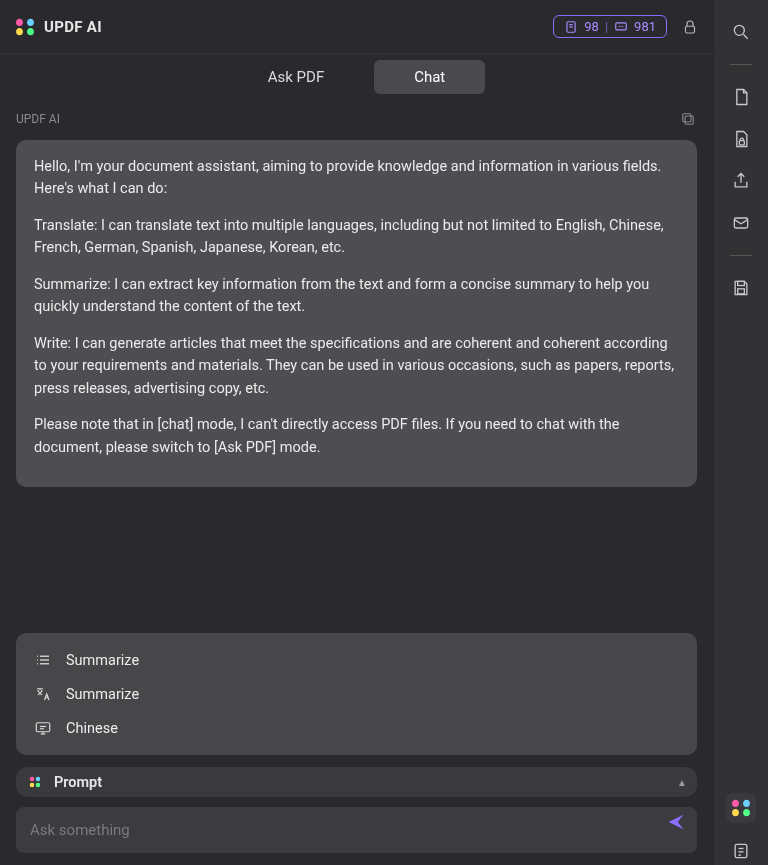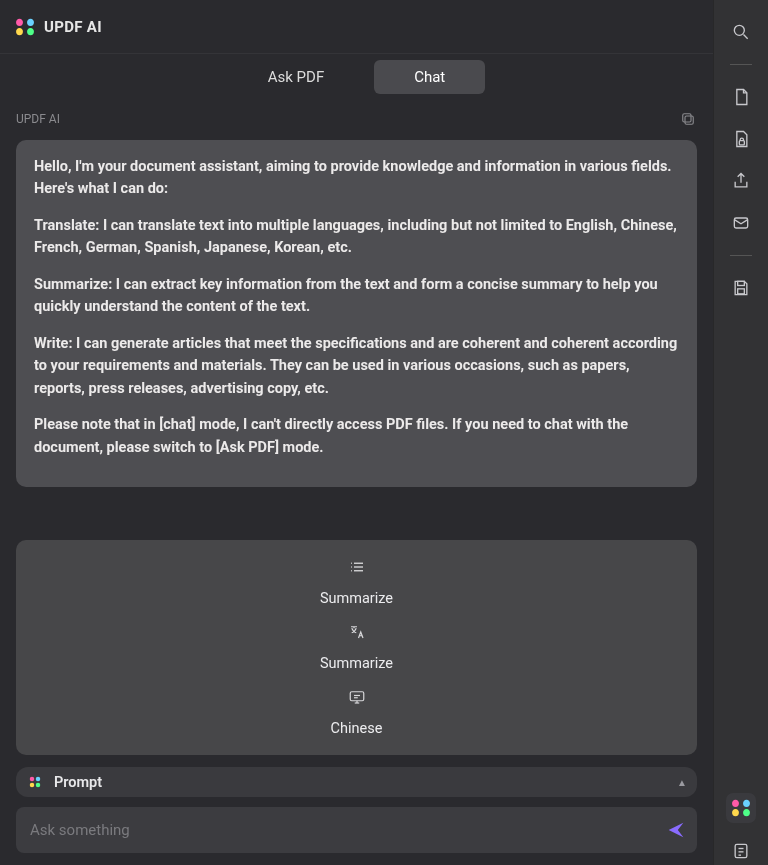--- a/index.html
+++ b/index.html
@@ -11,32 +11,32 @@
     .app-title { font-weight:700; font-size:15px; letter-spacing:0.3px; }
     .header-right { margin-left:auto; display:flex; align-items:center; gap:14px; }
     .credits { border:1px solid #8a6cff; border-radius:6px; padding:3px 10px; font-size:13px; color:#a88bff; display:flex; align-items:center; gap:6px; }
     .credits .sep { color:#6b5bb8; }
     .lock-icon { width:18px; height:18px; fill:#b8b8bc; }
     .tabs { height:46px; display:flex; align-items:center; justify-content:center; gap:10px; }
     .tab { font-size:15px; color:#dcdcdc; padding:8px 40px; border-radius:6px; cursor:pointer; }
     .tab.active { background:#4a4a4e; color:#fff; }
     .section-label { font-size:12px; color:#8a8a8e; padding:10px 16px 8px; display:flex; align-items:center; }
     .section-label .copy-btn { margin-left:auto; width:18px; height:18px; cursor:pointer; }
-    .chat-area { flex:1; padding:4px 16px 12px; overflow:auto;font-weight:bold; }
+    .chat-area { flex:1; padding:4px 16px 12px; overflow:auto; }
     .bubble { background:#4e4e52; border-radius:10px; padding:16px 18px; font-size:14.5px; line-height:1.55; color:#eceaea; }
     .bubble p { margin-bottom:14px; }
     .bubble p:last-child { margin-bottom:12px; }
     .suggest-box { margin:0 16px 12px; background:#474749; border-radius:10px; padding:10px 6px; }
-    .suggest-item { display:flex; align-items:center; gap:14px; padding:8px 12px; font-size:14.5px; color:#ececee; cursor:pointer; border-radius:6px;flex-direction:column; }
+    .suggest-item { display:flex; align-items:center; gap:14px; padding:8px 12px; font-size:14.5px; color:#ececee; cursor:pointer; border-radius:6px; }
     .suggest-item svg { width:18px; height:18px; stroke:#d8d8da; fill:none; }
     .prompt-row { margin:0 16px 10px; display:flex; align-items:center; gap:10px; padding:6px 10px; border-radius:12px; background:#3a3a3e; cursor:pointer; }
     .prompt-dots { width:18px; height:18px; }
     .prompt-label { font-size:14.5px; font-weight:600; color:#e8e8ea; }
     .prompt-row .caret { margin-left:auto; font-size:10px; color:#9a9aa0; }
-    .input-row { margin:0 16px 12px; background:#3c3c40; border-radius:8px; display:flex; align-items:center; padding:4px 10px; }
+    .input-row { margin:0 16px 12px; background:#3c3c40; border-radius:8px; display:flex; padding:4px 10px; }
     .input-row input { flex:1; background:transparent; border:none; outline:none; color:#e6e6e6; font-size:15px; padding:10px 4px; }
     .input-row input::placeholder { color:#7a7a7e; }
     .send-btn { width:22px; height:22px; cursor:pointer; }
 
     .rightbar { width:55px; background:#323234; display:flex; flex-direction:column; align-items:center; padding-top:18px; gap:14px; border-left:1px solid rgba(0,0,0,0.2); }
     .r-item { width:28px; height:28px; display:flex; align-items:center; justify-content:center; cursor:pointer; border-radius:6px; color:#c8c8cc; }
     .r-item svg { width:20px; height:20px; stroke:#c8c8cc; fill:none; stroke-width:1.6; }
     .r-divider { width:22px; height:1px; background:#555; margin:4px 0; }
     .r-spacer { flex:1; }
     .r-logo { width:30px; height:30px; border-radius:7px; background:#3a3a3e; padding:4px; display:flex; }
@@ -48,20 +48,42 @@
   <div class="header">
     <div class="logo-wrap">
       <svg class="logo" viewBox="0 0 24 24">
         <path d="M6 3c5 0 5 8 0 8s-5-8 0-8z" fill="#ff5aa8"></path>
         <path d="M18 3c5 0 5 8 0 8s-5-8 0-8z" fill="#6ad1ff"></path>
         <path d="M6 13c5 0 5 8 0 8s-5-8 0-8z" fill="#ffd84d"></path>
         <path d="M18 13c5 0 5 8 0 8s-5-8 0-8z" fill="#4eff88"></path>
       </svg>
       <span class="app-title">UPDF AI</span>
     </div>
+    <div class="header-right">
+      <div class="credits">
+        <svg width="14" height="14" viewBox="0 0 24 24" fill="#a88bff">
+            <rect x="5" y="3" width="14" height="18" rx="2" fill="none" stroke="#a88bff" stroke-width="2"></rect>
+            <line x1="9" y1="8" x2="15" y2="8" stroke="#a88bff" stroke-width="2"></line>
+            <line x1="9" y1="12" x2="15" y2="12" stroke="#a88bff" stroke-width="2"></line>
+          </svg>
+        <span>98</span>
+        <span class="sep">|</span>
+        <svg width="14" height="14" viewBox="0 0 24 24">
+            <rect x="3" y="5" width="18" height="12" rx="2" fill="none" stroke="#a88bff" stroke-width="2"></rect>
+            <circle cx="9" cy="11" r="1" fill="#a88bff"></circle>
+            <circle cx="12" cy="11" r="1" fill="#a88bff"></circle>
+            <circle cx="15" cy="11" r="1" fill="#a88bff"></circle>
+          </svg>
+        <span>981</span>
+      </div>
+      <svg class="lock-icon" viewBox="0 0 24 24">
+          <rect x="6" y="11" width="12" height="9" rx="2" fill="none" stroke="#b8b8bc" stroke-width="1.6"></rect>
+          <path d="M8 11V8a4 4 0 018 0v3" fill="none" stroke="#b8b8bc" stroke-width="1.6"></path>
+        </svg>
+    </div>
   </div>
 
   <div class="tabs">
     <div class="tab">Ask PDF</div>
     <div class="tab active">Chat</div>
   </div>
 
   <div class="section-label">
     <span>UPDF AI</span>
     <svg class="copy-btn" viewBox="0 0 24 24">

